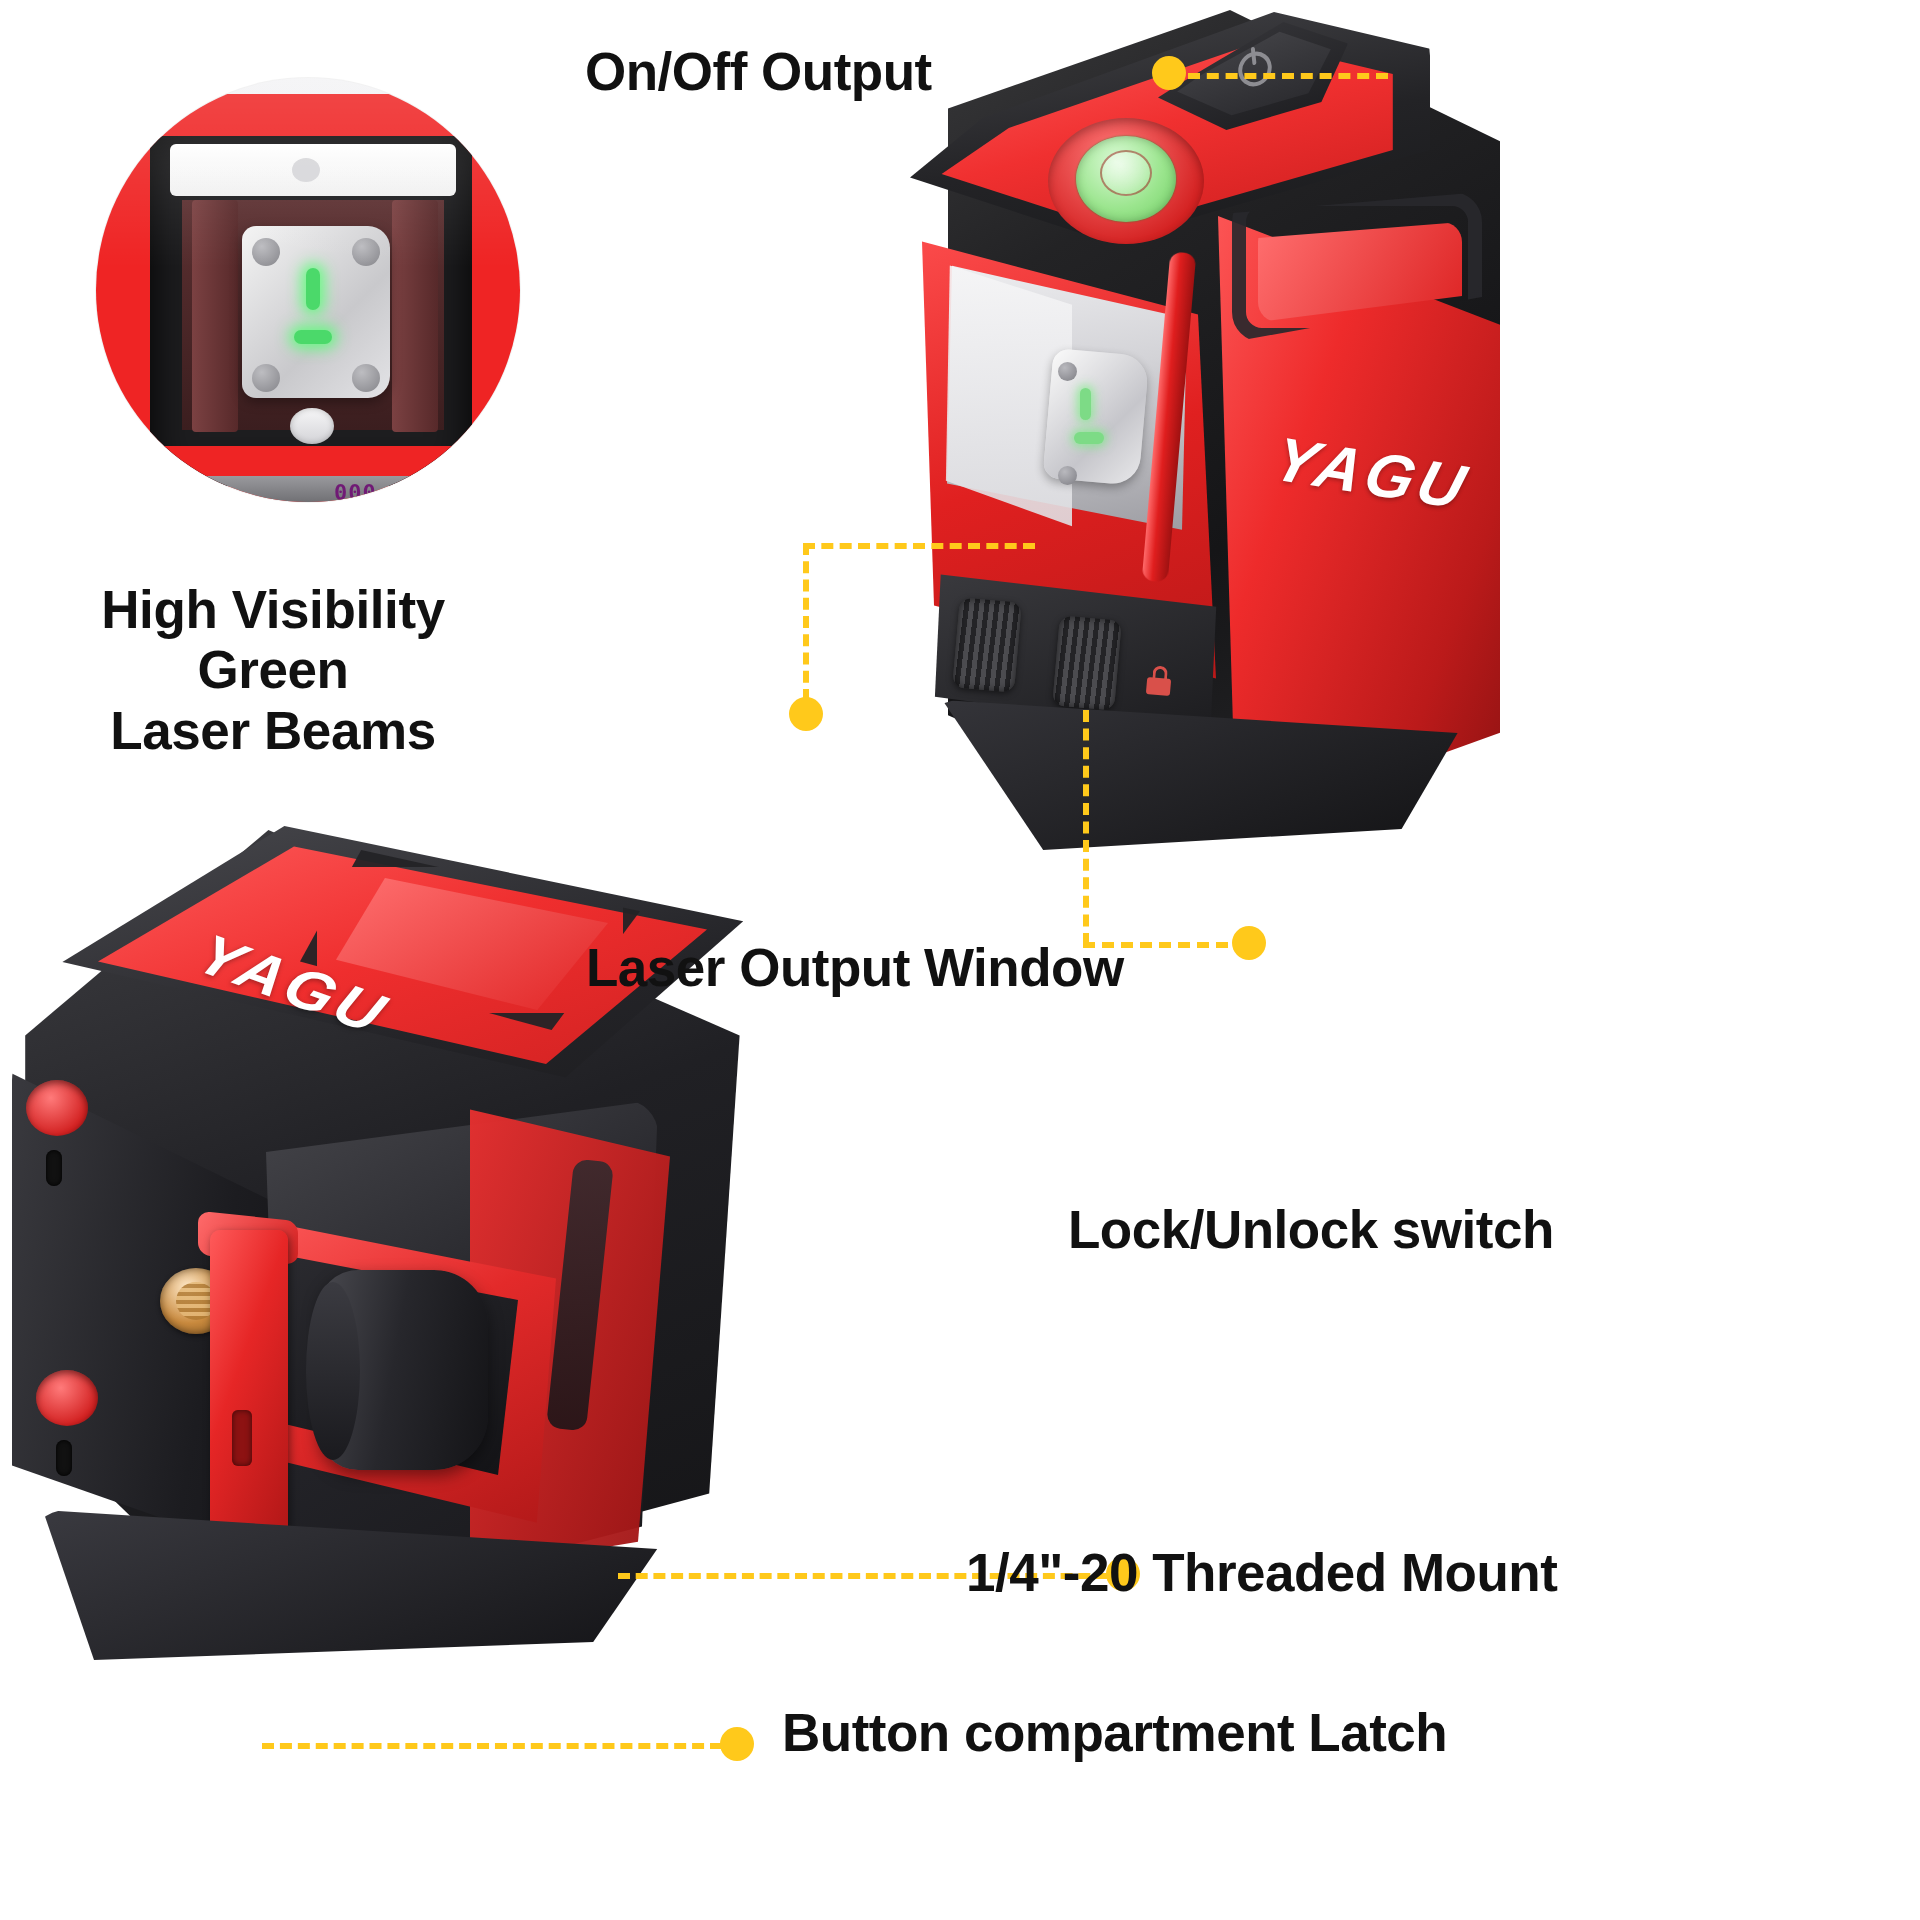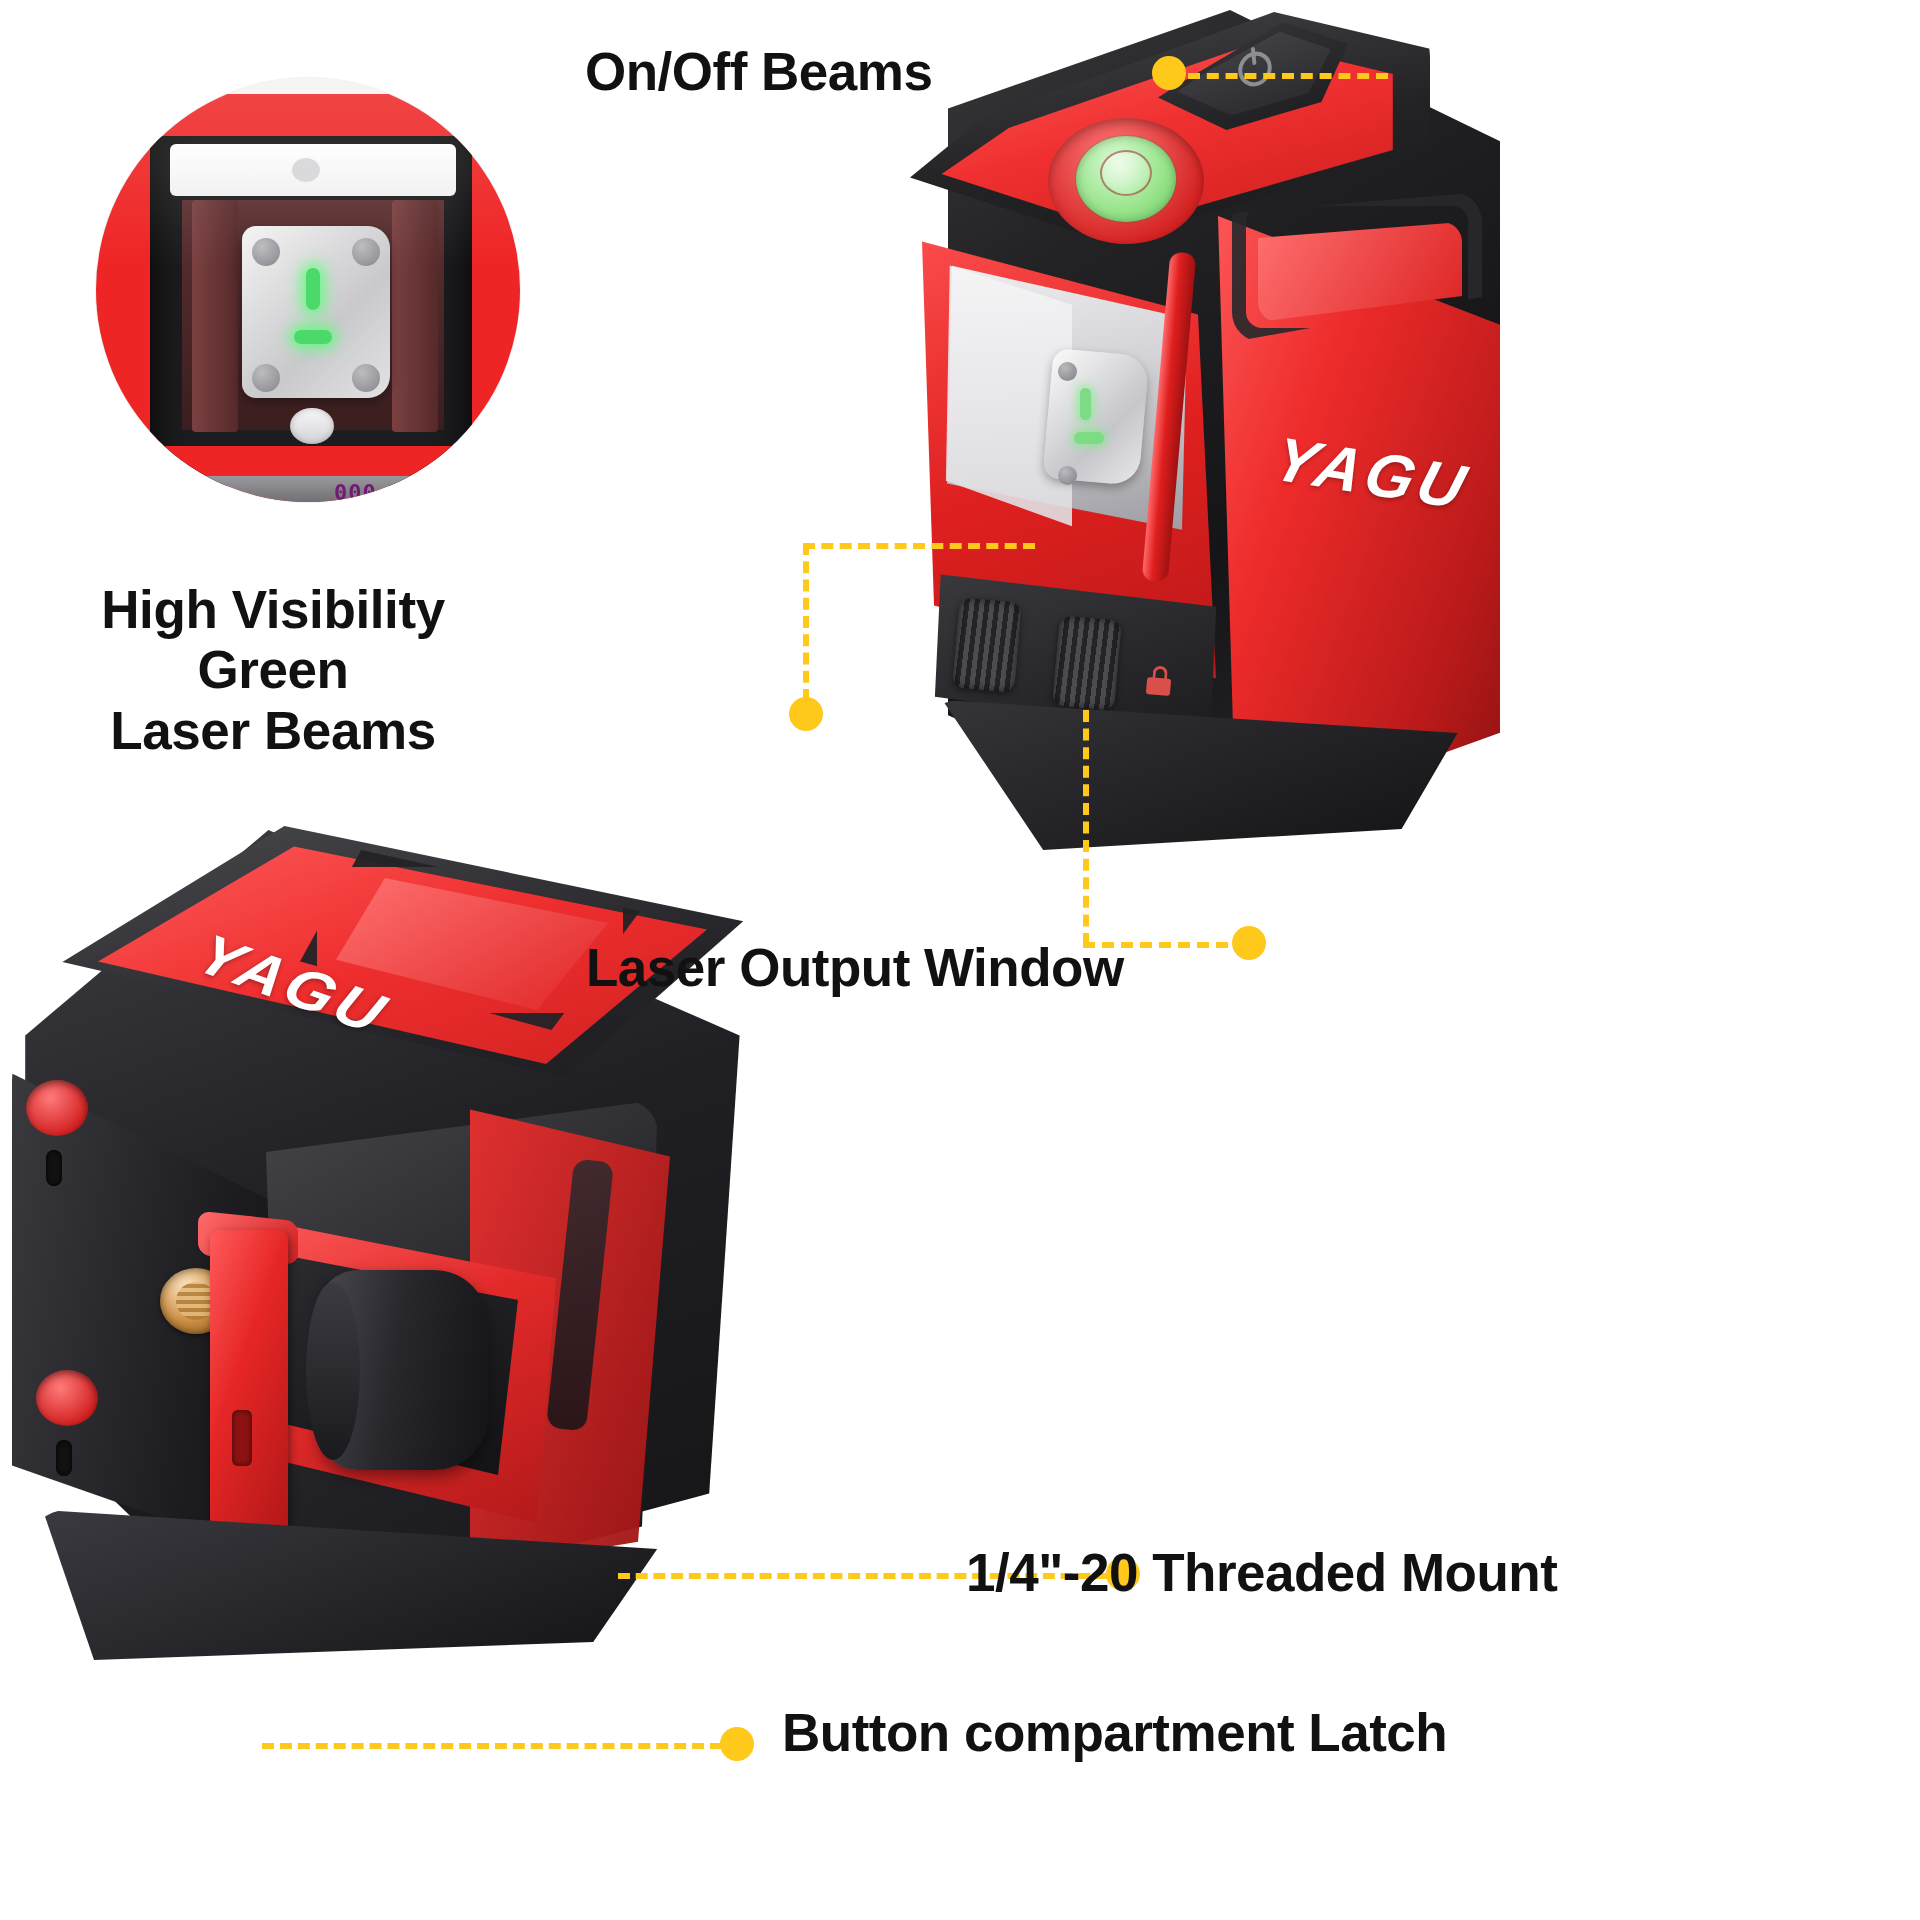--- a/index.html
+++ b/index.html
@@ -524,20 +524,21 @@
   <div class="dash-v" style="left:1083px; top:710px; height:235px;"></div>
   <div class="dash-h" style="left:1083px; top:942px; width:145px;"></div>
   <div class="dot" style="left:1232px; top:926px; width:34px; height:34px;"></div>
 
   <div class="dash-h" style="left:618px; top:1573px; width:490px;"></div>
   <div class="dot" style="left:1106px; top:1557px; width:34px; height:34px;"></div>
 
   <div class="dash-h" style="left:262px; top:1743px; width:460px;"></div>
   <div class="dot" style="left:720px; top:1727px; width:34px; height:34px;"></div>
 
-  <div class="label" id="lbl-onoff">On/Off Beams</div>
+  <div class="label" id="lbl-onoff">On/Off Output</div>
   <div class="label" id="lbl-green">High Visibility Green
 Laser Beams</div>
   <div class="label" id="lbl-window">Laser Output Window</div>
+  <div class="label" id="lbl-lock">Lock/Unlock switch</div>
   <div class="label" id="lbl-mount">1/4"-20 Threaded Mount</div>
   <div class="label" id="lbl-battery">Button compartment Latch</div>
 
 </div>
 
 </body></html>

